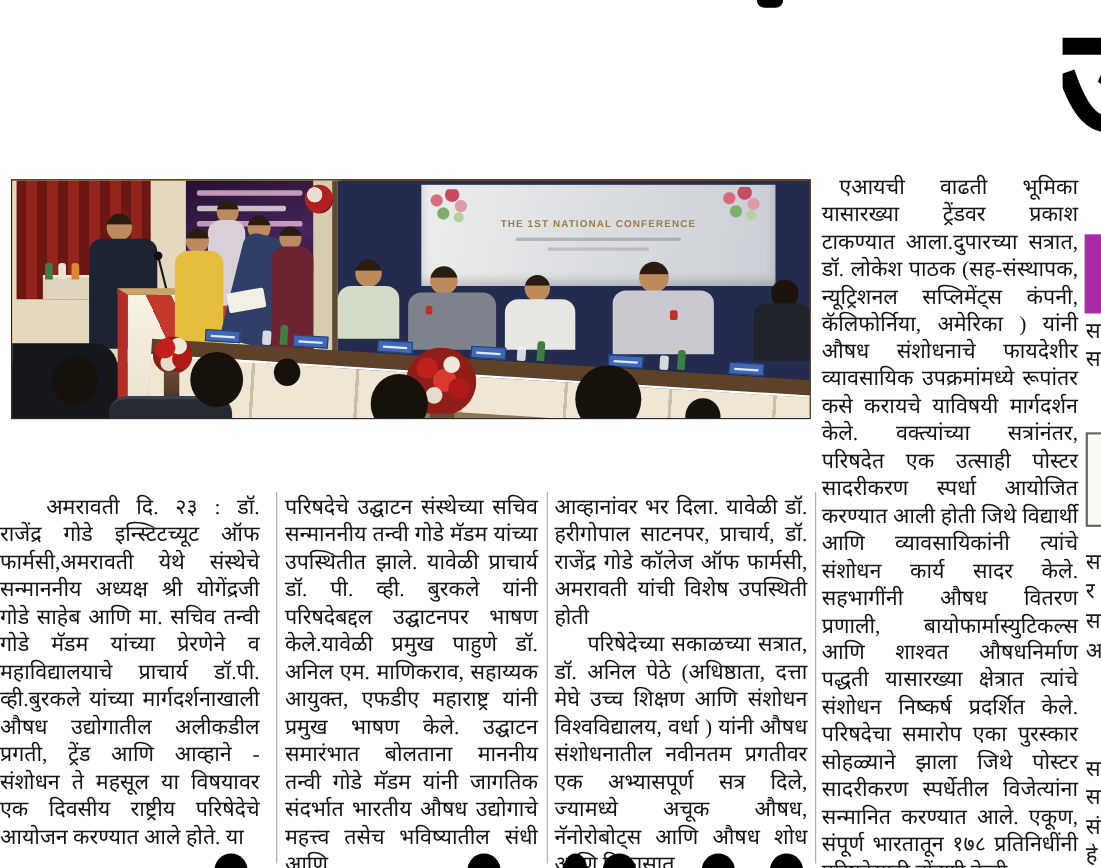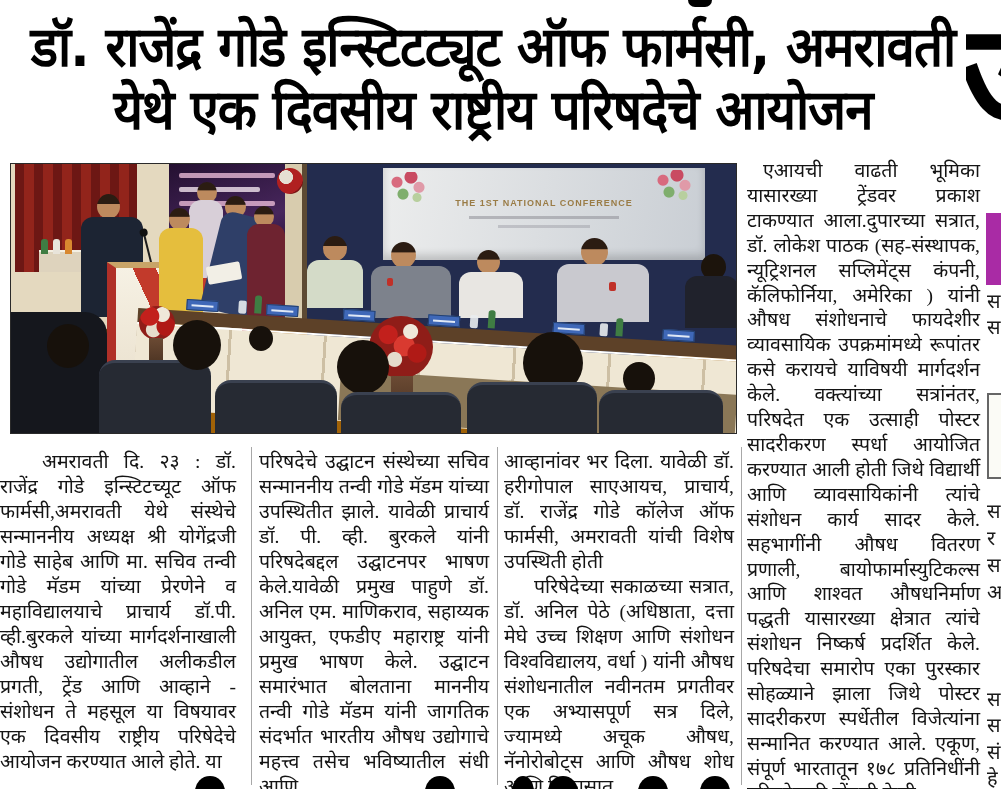--- a/index.html
+++ b/index.html
@@ -18,21 +18,21 @@
   }
   .headline span { display:block; transform:scaleY(1.08); }
 
   
   .top-mark { left:688px; top:0; width:24px; height:7px; background:#000; border-radius:0 0 7px 7px; }
   .tr-frag { left:966px; top:4px; width:35px; height:152px; overflow:hidden; }
   .tr-frag span { position:absolute; left:-6px; top:-34px; font-family:"DejaVu Sans",sans-serif;
     font-weight:900; font-size:150px; color:#000; }
 
   
-  .photo { left:10px; top:163px; width:727px; height:271px; border:1px solid #2a2a2a;
+  .photo { left:10px; top:163px; width:727px; height:218px; border:1px solid #2a2a2a;
            background:#a16207; overflow:hidden;text-decoration:underline; }
   .wall     { left:0; top:0; width:300px; height:165px; background:#e4d9bf; }
   .curtain  { left:4px; top:0; width:122px; height:108px;
               background:repeating-linear-gradient(90deg,#6d1714 0 9px,#92241b 9px 19px);
               border-bottom-right-radius:46px; }
   .banner   { left:158px; top:0; width:116px; height:84px;
               background:linear-gradient(160deg,#241031,#47265c 70%,#2c1440); }
   .banner i { display:block; height:5px; margin:9px 10px 0 10px; background:#e7b9d6; opacity:.8; border-radius:2px; }
   .banner i:nth-child(2){ background:#f3e3ee; width:70%; }
   .banner-red { left:246px; top:62px; width:22px; height:12px; background:#b62a22; }
@@ -136,24 +136,20 @@
 </head>
 <body>
 
 <div class="page">
 
   <div class="abs top-mark"></div>
   <div class="abs tr-frag">
     <span>ज</span>
   </div>
 
-  <h1 class="headline">
-    <span>डॉ. राजेंद्र गोडे इन्स्टिटट्यूट ऑफ फार्मसी, अमरावती</span>
-    <span>येथे एक दिवसीय राष्ट्रीय परिषदेचे आयोजन</span>
-  </h1>
 
   <div class="abs photo">
     <div class="abs wall"></div>
     <div class="abs curtain"></div>
     <div class="abs banner">
         <i></i>
         <i></i>
         <i></i>
       </div>
     <div class="abs banner-red"></div>
@@ -247,21 +243,21 @@
     <p>एआयची वाढती भूमिका यासारख्या ट्रेंडवर प्रकाश टाकण्यात आला.दुपारच्या सत्रात, डॉ. लोकेश पाठक (सह-संस्थापक, न्यूट्रिशनल सप्लिमेंट्स कंपनी, कॅलिफोर्निया, अमेरिका ) यांनी औषध संशोधनाचे फायदेशीर व्यावसायिक उपक्रमांमध्ये रूपांतर कसे करायचे याविषयी मार्गदर्शन केले. वक्त्यांच्या सत्रांनंतर, परिषदेत एक उत्साही पोस्टर सादरीकरण स्पर्धा आयोजित करण्यात आली होती जिथे विद्यार्थी आणि व्यावसायिकांनी त्यांचे संशोधन कार्य सादर केले. सहभागींनी औषध वितरण प्रणाली, बायोफार्मास्युटिकल्स आणि शाश्वत औषधनिर्माण पद्धती यासारख्या क्षेत्रात त्यांचे संशोधन निष्कर्ष प्रदर्शित केले. परिषदेचा समारोप एका पुरस्कार सोहळ्याने झाला जिथे पोस्टर सादरीकरण स्पर्धेतील विजेत्यांना सन्मानित करण्यात आले. एकूण, संपूर्ण भारतातून १७८ प्रतिनिधींनी परिषदेसाठी नोंदणी केली.</p>
   </div>
 
   <div class="col cols-bottom c1">
     <p>अमरावती दि. २३ : डॉ. राजेंद्र गोडे इन्स्टिटच्यूट ऑफ फार्मसी,अमरावती येथे संस्थेचे सन्माननीय अध्यक्ष श्री योगेंद्रजी गोडे साहेब आणि मा. सचिव तन्वी गोडे मॅडम यांच्या प्रेरणेने व महाविद्यालयाचे प्राचार्य डॉ.पी. व्ही.बुरकले यांच्या मार्गदर्शनाखाली औषध उद्योगातील अलीकडील प्रगती, ट्रेंड आणि आव्हाने - संशोधन ते महसूल या विषयावर एक दिवसीय राष्ट्रीय परिषेदेचे आयोजन करण्यात आले होते. या</p>
   </div>
   <div class="col cols-bottom c2">
     <p>परिषदेचे उद्घाटन संस्थेच्या सचिव सन्माननीय तन्वी गोडे मॅडम यांच्या उपस्थितीत झाले. यावेळी प्राचार्य डॉ. पी. व्ही. बुरकले यांनी परिषदेबद्दल उद्घाटनपर भाषण केले.यावेळी प्रमुख पाहुणे डॉ. अनिल एम. माणिकराव, सहाय्यक आयुक्त, एफडीए महाराष्ट्र यांनी प्रमुख भाषण केले. उद्घाटन समारंभात बोलताना माननीय तन्वी गोडे मॅडम यांनी जागतिक संदर्भात भारतीय औषध उद्योगाचे महत्त्व तसेच भविष्यातील संधी आणि</p>
   </div>
   <div class="col cols-bottom c3">
-    <p>आव्हानांवर भर दिला. यावेळी डॉ. हरीगोपाल साएआयच, प्राचार्य, डॉ. राजेंद्र गोडे कॉलेज ऑफ फार्मसी, अमरावती यांची विशेष उपस्थिती होती</p>
+    <p>आव्हानांवर भर दिला. यावेळी डॉ. हरीगोपाल साटनपर, प्राचार्य, डॉ. राजेंद्र गोडे कॉलेज ऑफ फार्मसी, अमरावती यांची विशेष उपस्थिती होती</p>
     <p>परिषेदेच्या सकाळच्या सत्रात, डॉ. अनिल पेठे (अधिष्ठाता, दत्ता मेघे उच्च शिक्षण आणि संशोधन विश्वविद्यालय, वर्धा ) यांनी औषध संशोधनातील नवीनतम प्रगतीवर एक अभ्यासपूर्ण सत्र दिले, ज्यामध्ये अचूक औषध, नॅनोरोबोट्स आणि औषध शोध आणि विकासात</p>
   </div>
   <div class="divider d1"></div>
   <div class="divider d2"></div>
   <div class="divider d3"></div>
 
   <div class="abs bottom-frag">
     <span class="blob" style="left:195px"></span>
     <span class="blob" style="left:425px"></span>
     <span class="blob" style="left:512px;width:22px"></span>

